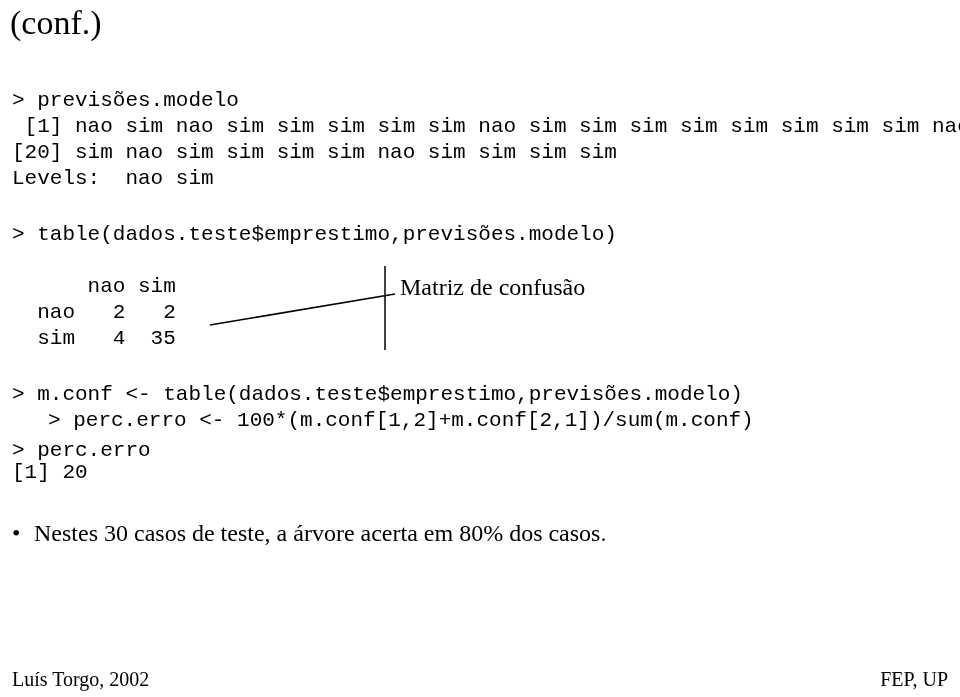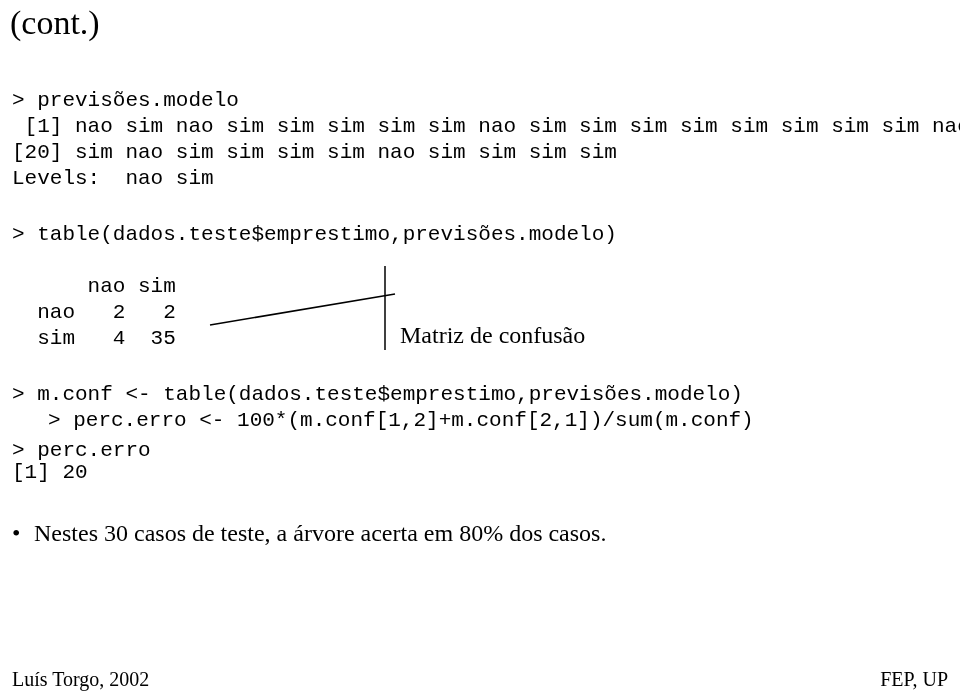--- a/index.html
+++ b/index.html
@@ -56,33 +56,33 @@
     top: 0;
     left: 0;
     pointer-events: none;
   }
 </style>
 </head>
 <body>
 
 <div class="page">
 
-  <div class="title">(cont.)</div>
+  <div class="title">(conf.)</div>
 
   <div class="code" style="top:88px;">&gt; previsões.modelo</div>
   <div class="code" style="top:114px;"> [1] nao sim nao sim sim sim sim sim nao sim sim sim sim sim sim sim sim nao sim</div>
   <div class="code" style="top:140px;">[20] sim nao sim sim sim sim nao sim sim sim sim</div>
   <div class="code" style="top:166px;">Levels:  nao sim</div>
 
   <div class="code" style="top:222px;">&gt; table(dados.teste$emprestimo,previsões.modelo)</div>
   <div class="code" style="top:274px;">      nao sim</div>
   <div class="code" style="top:300px;">  nao   2   2</div>
   <div class="code" style="top:326px;">  sim   4  35</div>
 
-  <div class="confusion-label" style="left:400px; top:274px;margin-top:48px;">Matriz de confusão</div>
+  <div class="confusion-label" style="left:400px; top:274px;">Matriz de confusão</div>
 
   <svg class="overlay" width="960" height="697">
 
     <line x1="385" y1="266" x2="385" y2="350" stroke="#000" stroke-width="1.5"></line>
 
     <line x1="210" y1="325" x2="395" y2="294" stroke="#000" stroke-width="1.5"></line>
   </svg>
 
   <div class="code" style="top:382px;">&gt; m.conf &lt;- table(dados.teste$emprestimo,previsões.modelo)</div>
   <div class="code" style="top:408px;margin-left:36px;">&gt; perc.erro &lt;- 100*(m.conf[1,2]+m.conf[2,1])/sum(m.conf)</div>

